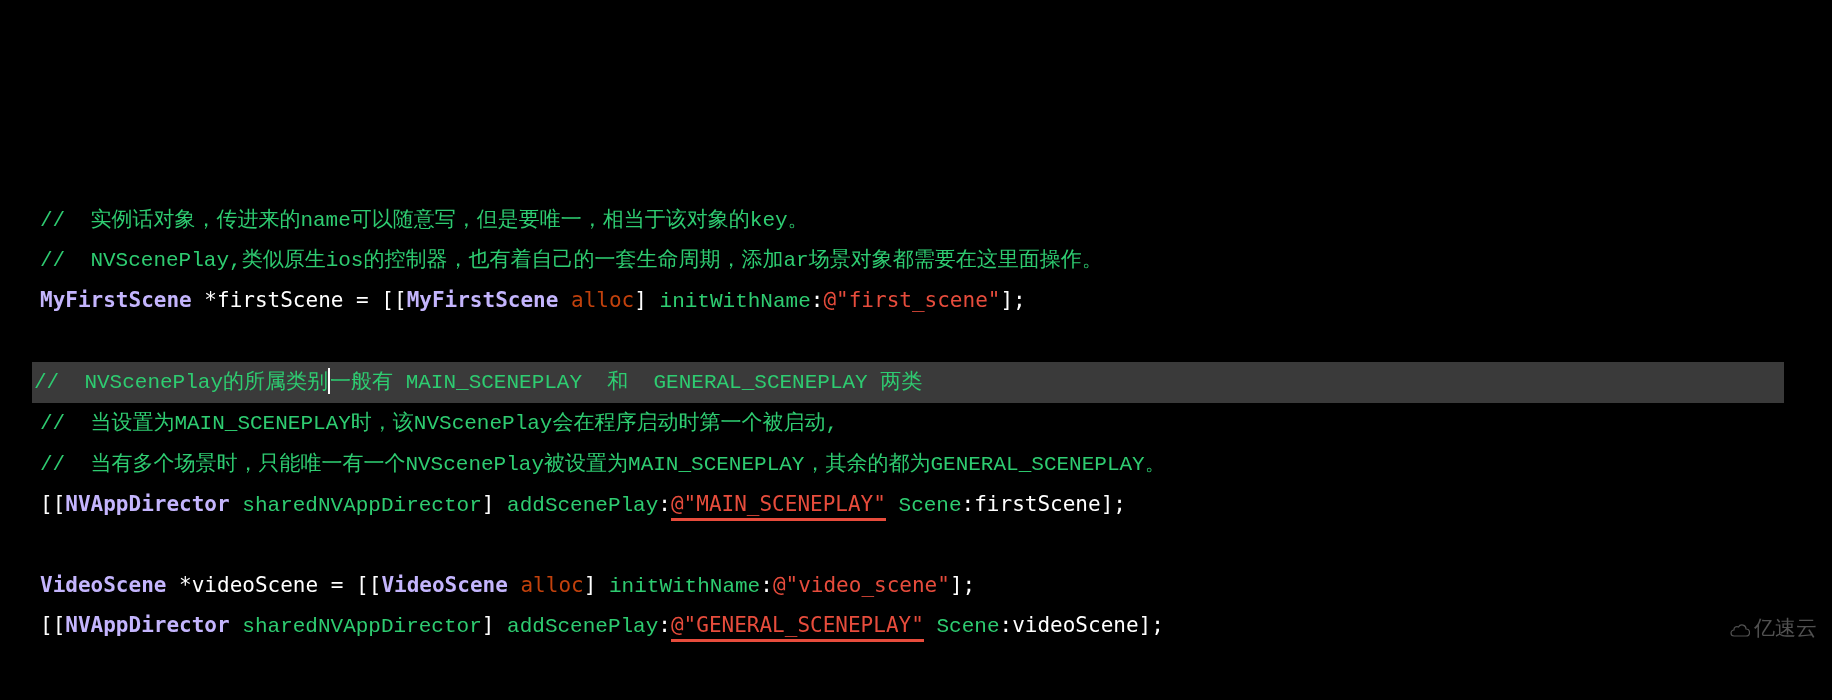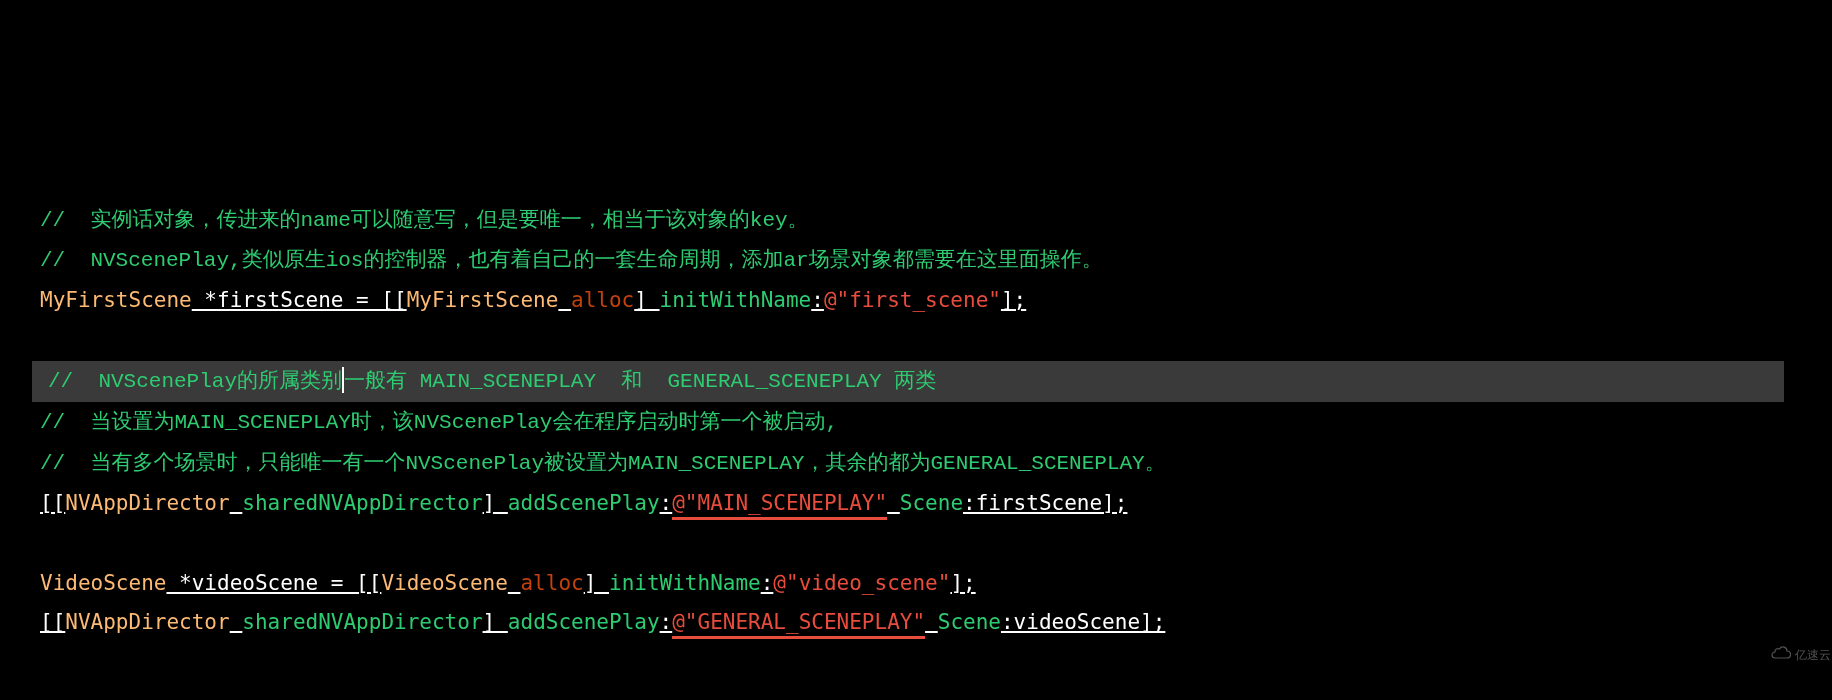--- a/index.html
+++ b/index.html
@@ -9,34 +9,34 @@
       font-size: 21px;
       padding: 40px 0 0 40px;
       white-space: pre;
       line-height: 1.9;
       position: relative;
       width: 1832px;
       height: 700px;
       overflow: hidden;
     }
     .line { display: block; }
-    .highlighted { background: #3a3a3a; display: inline-block; width: calc(100% - 40px); margin-left: -8px; padding-left: 16px; }
+    .highlighted { background: #3a3a3a; display: inline-block; width: calc(100% - 40px); margin-left: -8px; padding-left: 2px; }
     .comment { color: #2ecc71; font-family: Liberation Mono, monospace; }
-    .type { color: #fdba74; }
+    .type { color: #c4b5fd; font-weight: bold; }
     .keyword { color: #c2410c; }
-    .text { color: #ffffff; text-decoration: underline; }
-    .method { color: #2ecc71; }
+    .text { color: #ffffff; }
+    .method { color: #2ecc71; font-family: Liberation Mono, monospace; }
     .string { color: #e74c3c; }
     .underline-red { border-bottom: 3px solid #e74c3c; padding-bottom: 2px; }
     .watermark {
       position: absolute;
-      right: 1px;
+      right: 15px;
       bottom: 10px;
       color: #888;
-      font-size: 12px;
+      font-size: 21px;
       font-family: sans-serif;
       opacity: 0.6;
     }
     .watermark-icon {
       display: inline-block;
       vertical-align: middle;
       margin-right: 4px;
     }
     .cursor {
       display: inline-block;

